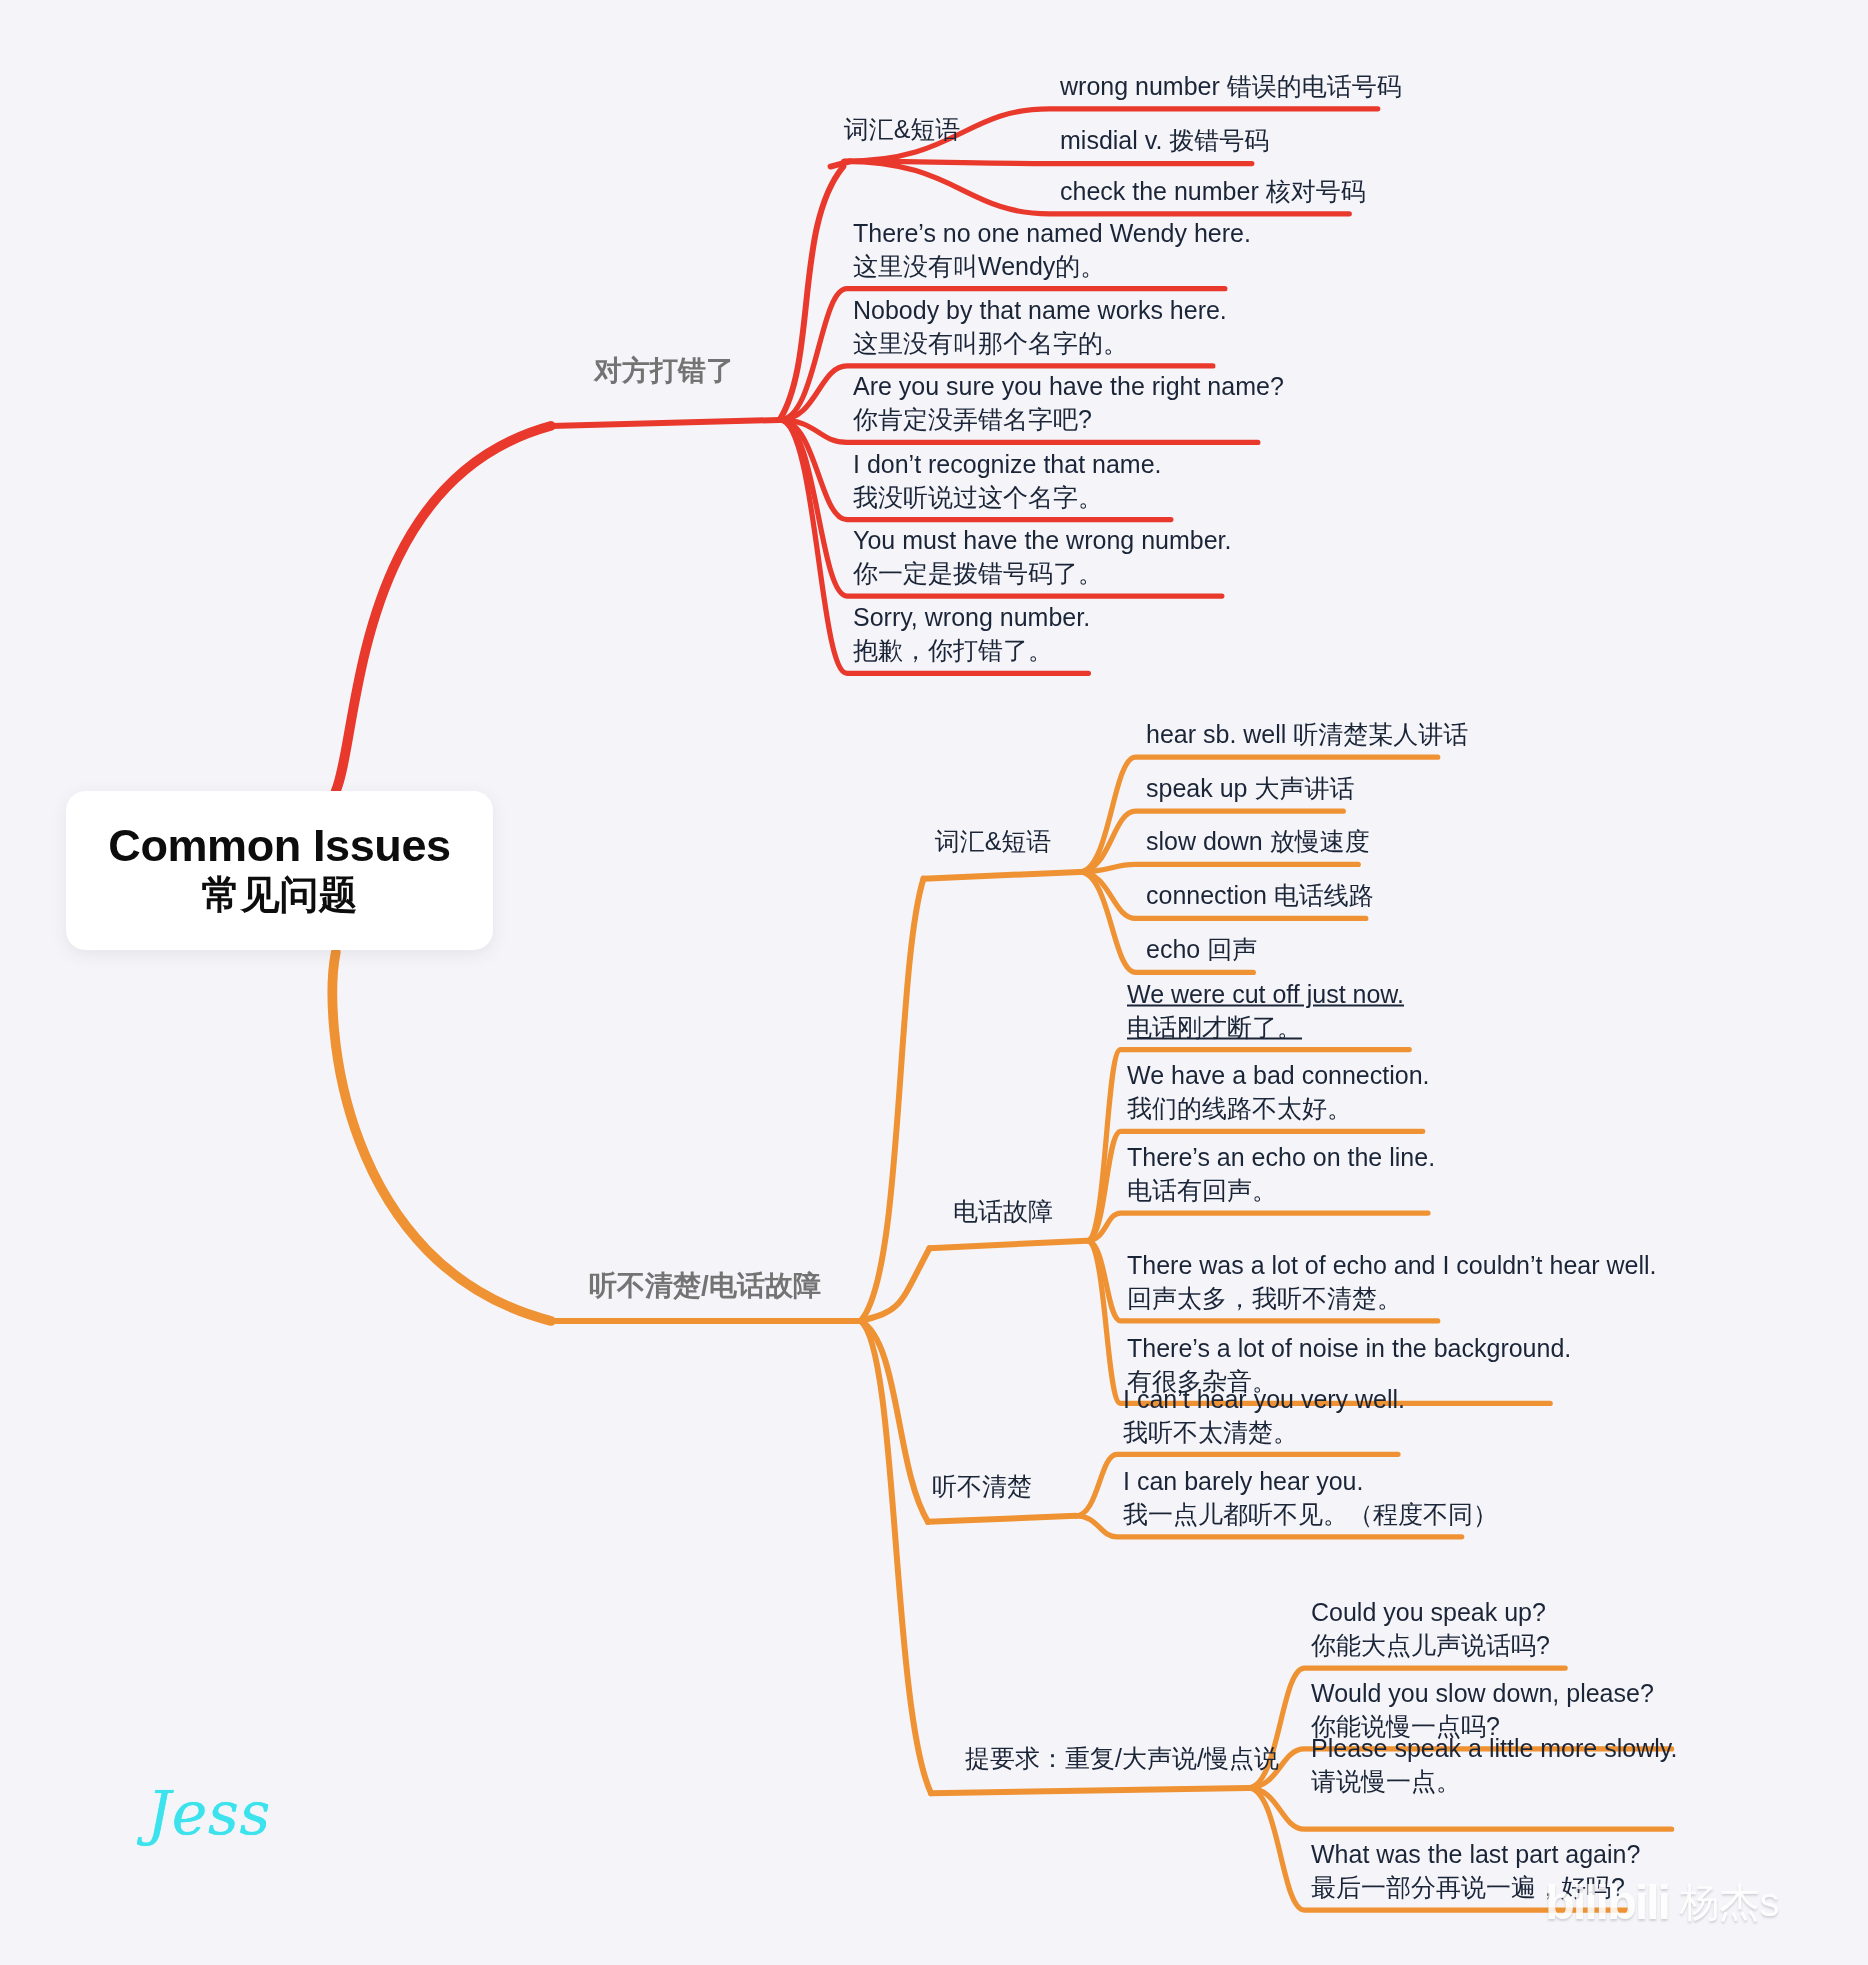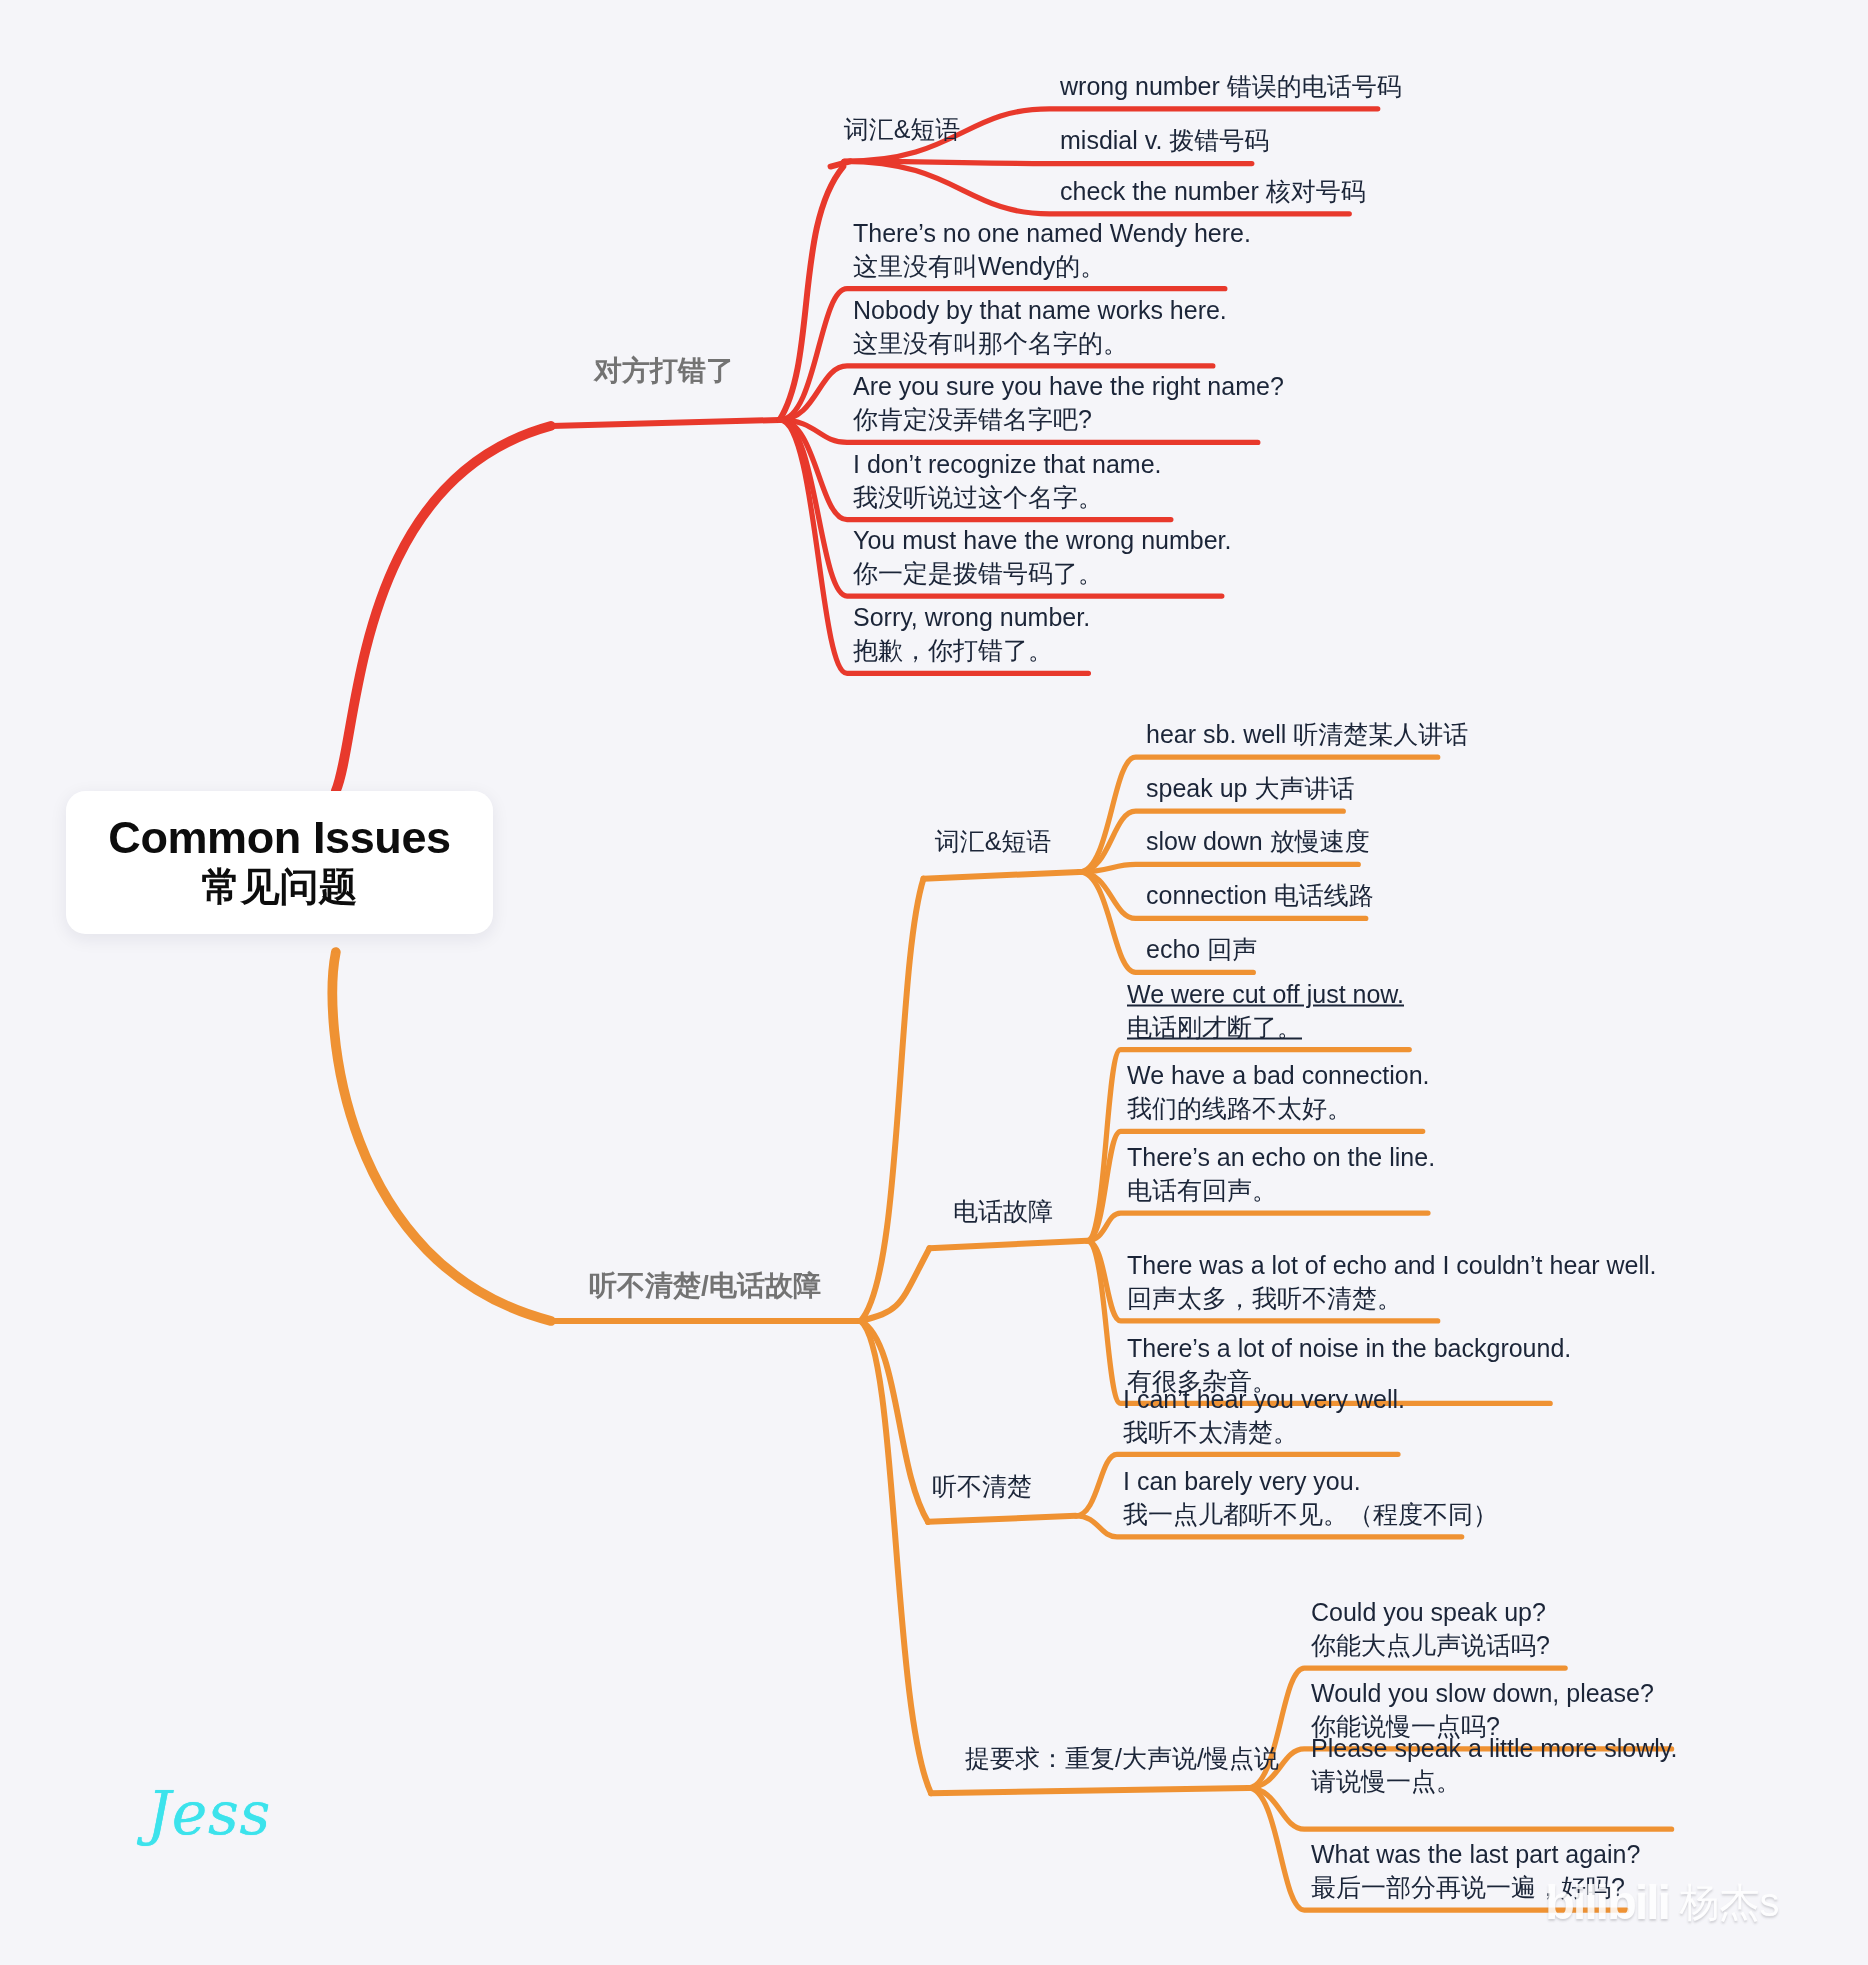--- a/index.html
+++ b/index.html
@@ -12,21 +12,21 @@
     overflow:hidden;
     position:relative;
   }
   #stage{position:absolute;inset:0;width:1868px;height:1965px;}
   svg.links{position:absolute;left:0;top:0;width:1868px;height:1965px;pointer-events:none;}
 
   .node{position:absolute;}
 
   
   #root-card{
-    left:66px;top:791px;width:427px;height:143px;
+    left:66px;top:791px;width:427px;height:159px;
     background:#ffffff;border-radius:19.5px;
     box-shadow:0 4.5px 16.5px rgba(30,30,60,.08);
     display:flex;flex-direction:column;align-items:center;justify-content:center;
     z-index:5;
   }
   #root-card .en{
     font-size:45px;font-weight:700;letter-spacing:-0.4px;color:#0d0d0d;line-height:1.05;
   }
   #root-card .zh{
     font-size:39px;font-weight:700;color:#0d0d0d;line-height:1.2;margin-top:3px;
@@ -158,21 +158,21 @@
 我们的线路不太好。</div>
       <div class="node leaf" style="left: 1127px; top: 1207px;">There’s an echo on the line.
 电话有回声。</div>
       <div class="node leaf" style="left: 1127px; top: 1315px;">There was a lot of echo and I couldn’t hear well.
 回声太多，我听不清楚。</div>
       <div class="node leaf" style="left: 1127px; top: 1398px;">There’s a lot of noise in the background.
 有很多杂音。</div>
       <div class="node group-label" style="left: 982px; top: 1503px;">听不清楚</div>
       <div class="node leaf" style="left: 1123px; top: 1449px;">I can’t hear you very well.
 我听不太清楚。</div>
-      <div class="node leaf" style="left: 1123px; top: 1531px;">I can barely very you.
+      <div class="node leaf" style="left: 1123px; top: 1531px;">I can barely hear you.
 我一点儿都听不见。（程度不同）</div>
       <div class="node group-label" style="left: 1078px; top: 1775px; margin-left: 44px;">提要求：重复/大声说/慢点说</div>
       <div class="node leaf" style="left: 1311px; top: 1662px;">Could you speak up?
 你能大点儿声说话吗?</div>
       <div class="node leaf" style="left: 1311px; top: 1743px;">Would you slow down, please?
 你能说慢一点吗?</div>
       <div class="node leaf" style="left: 1311px; top: 1798px;">Please speak a little more slowly.
 请说慢一点。</div>
       <div class="node leaf" style="left: 1311px; top: 1904px;">What was the last part again?
 最后一部分再说一遍，好吗?</div>

